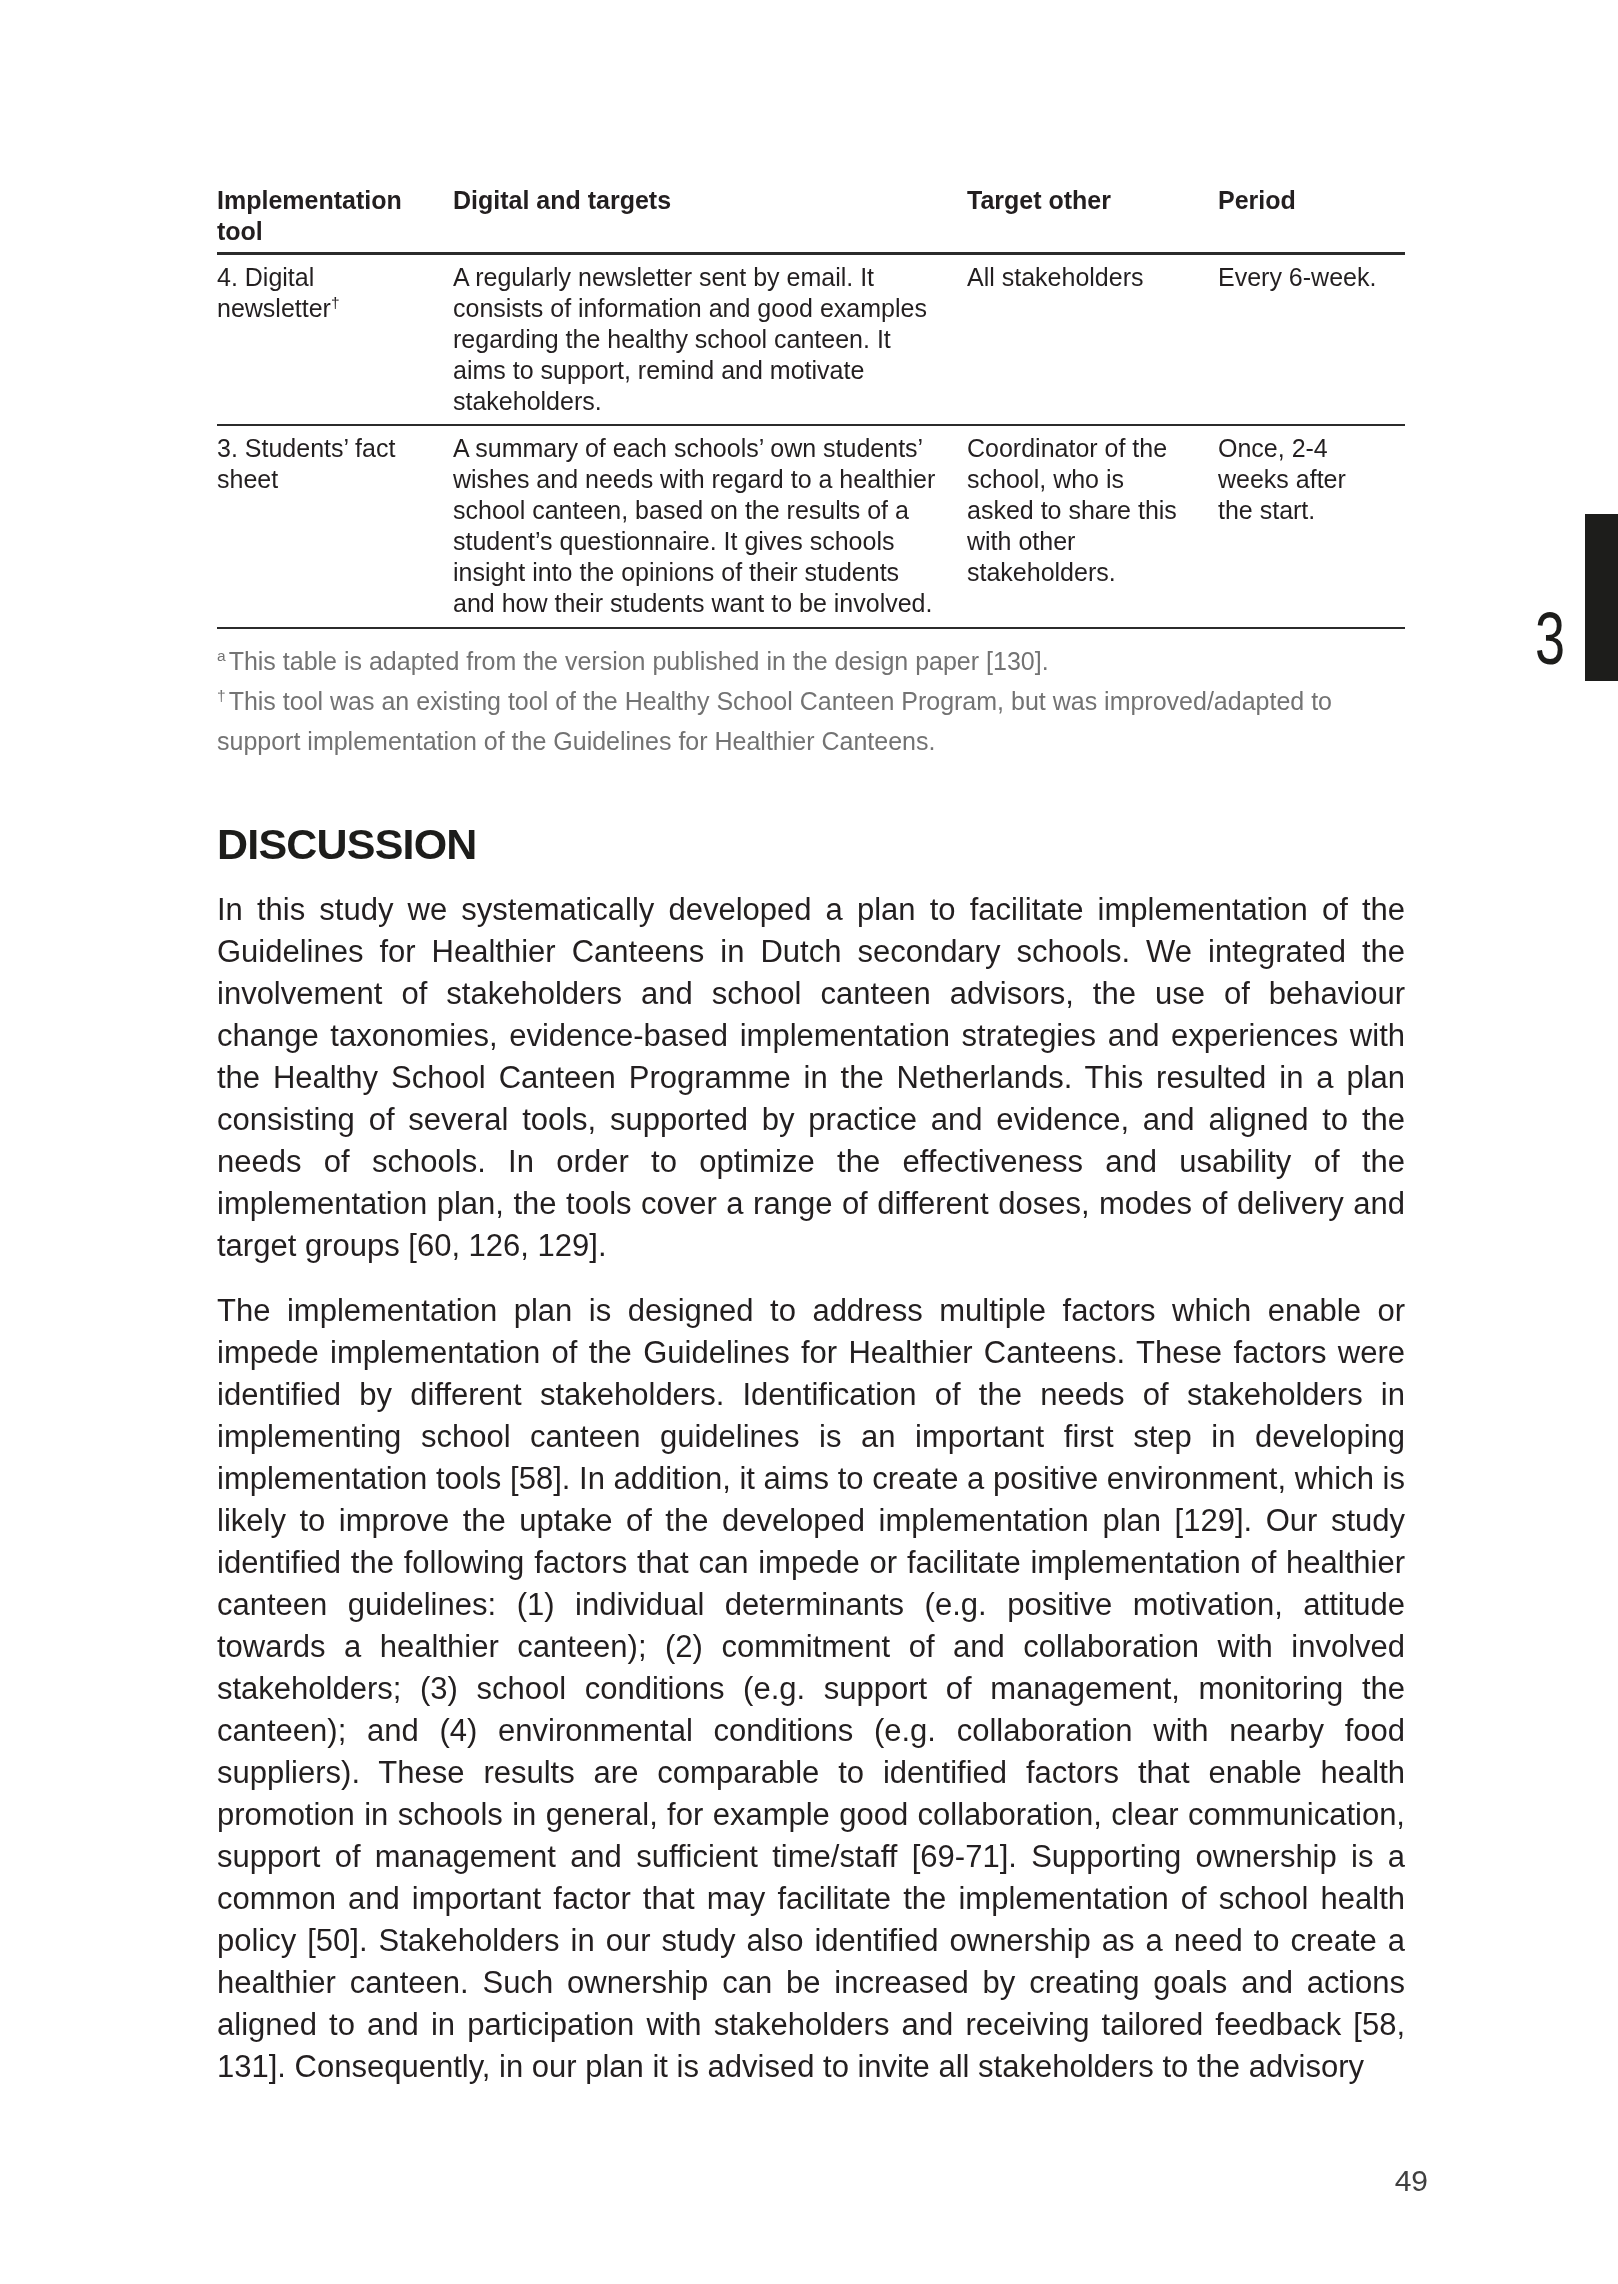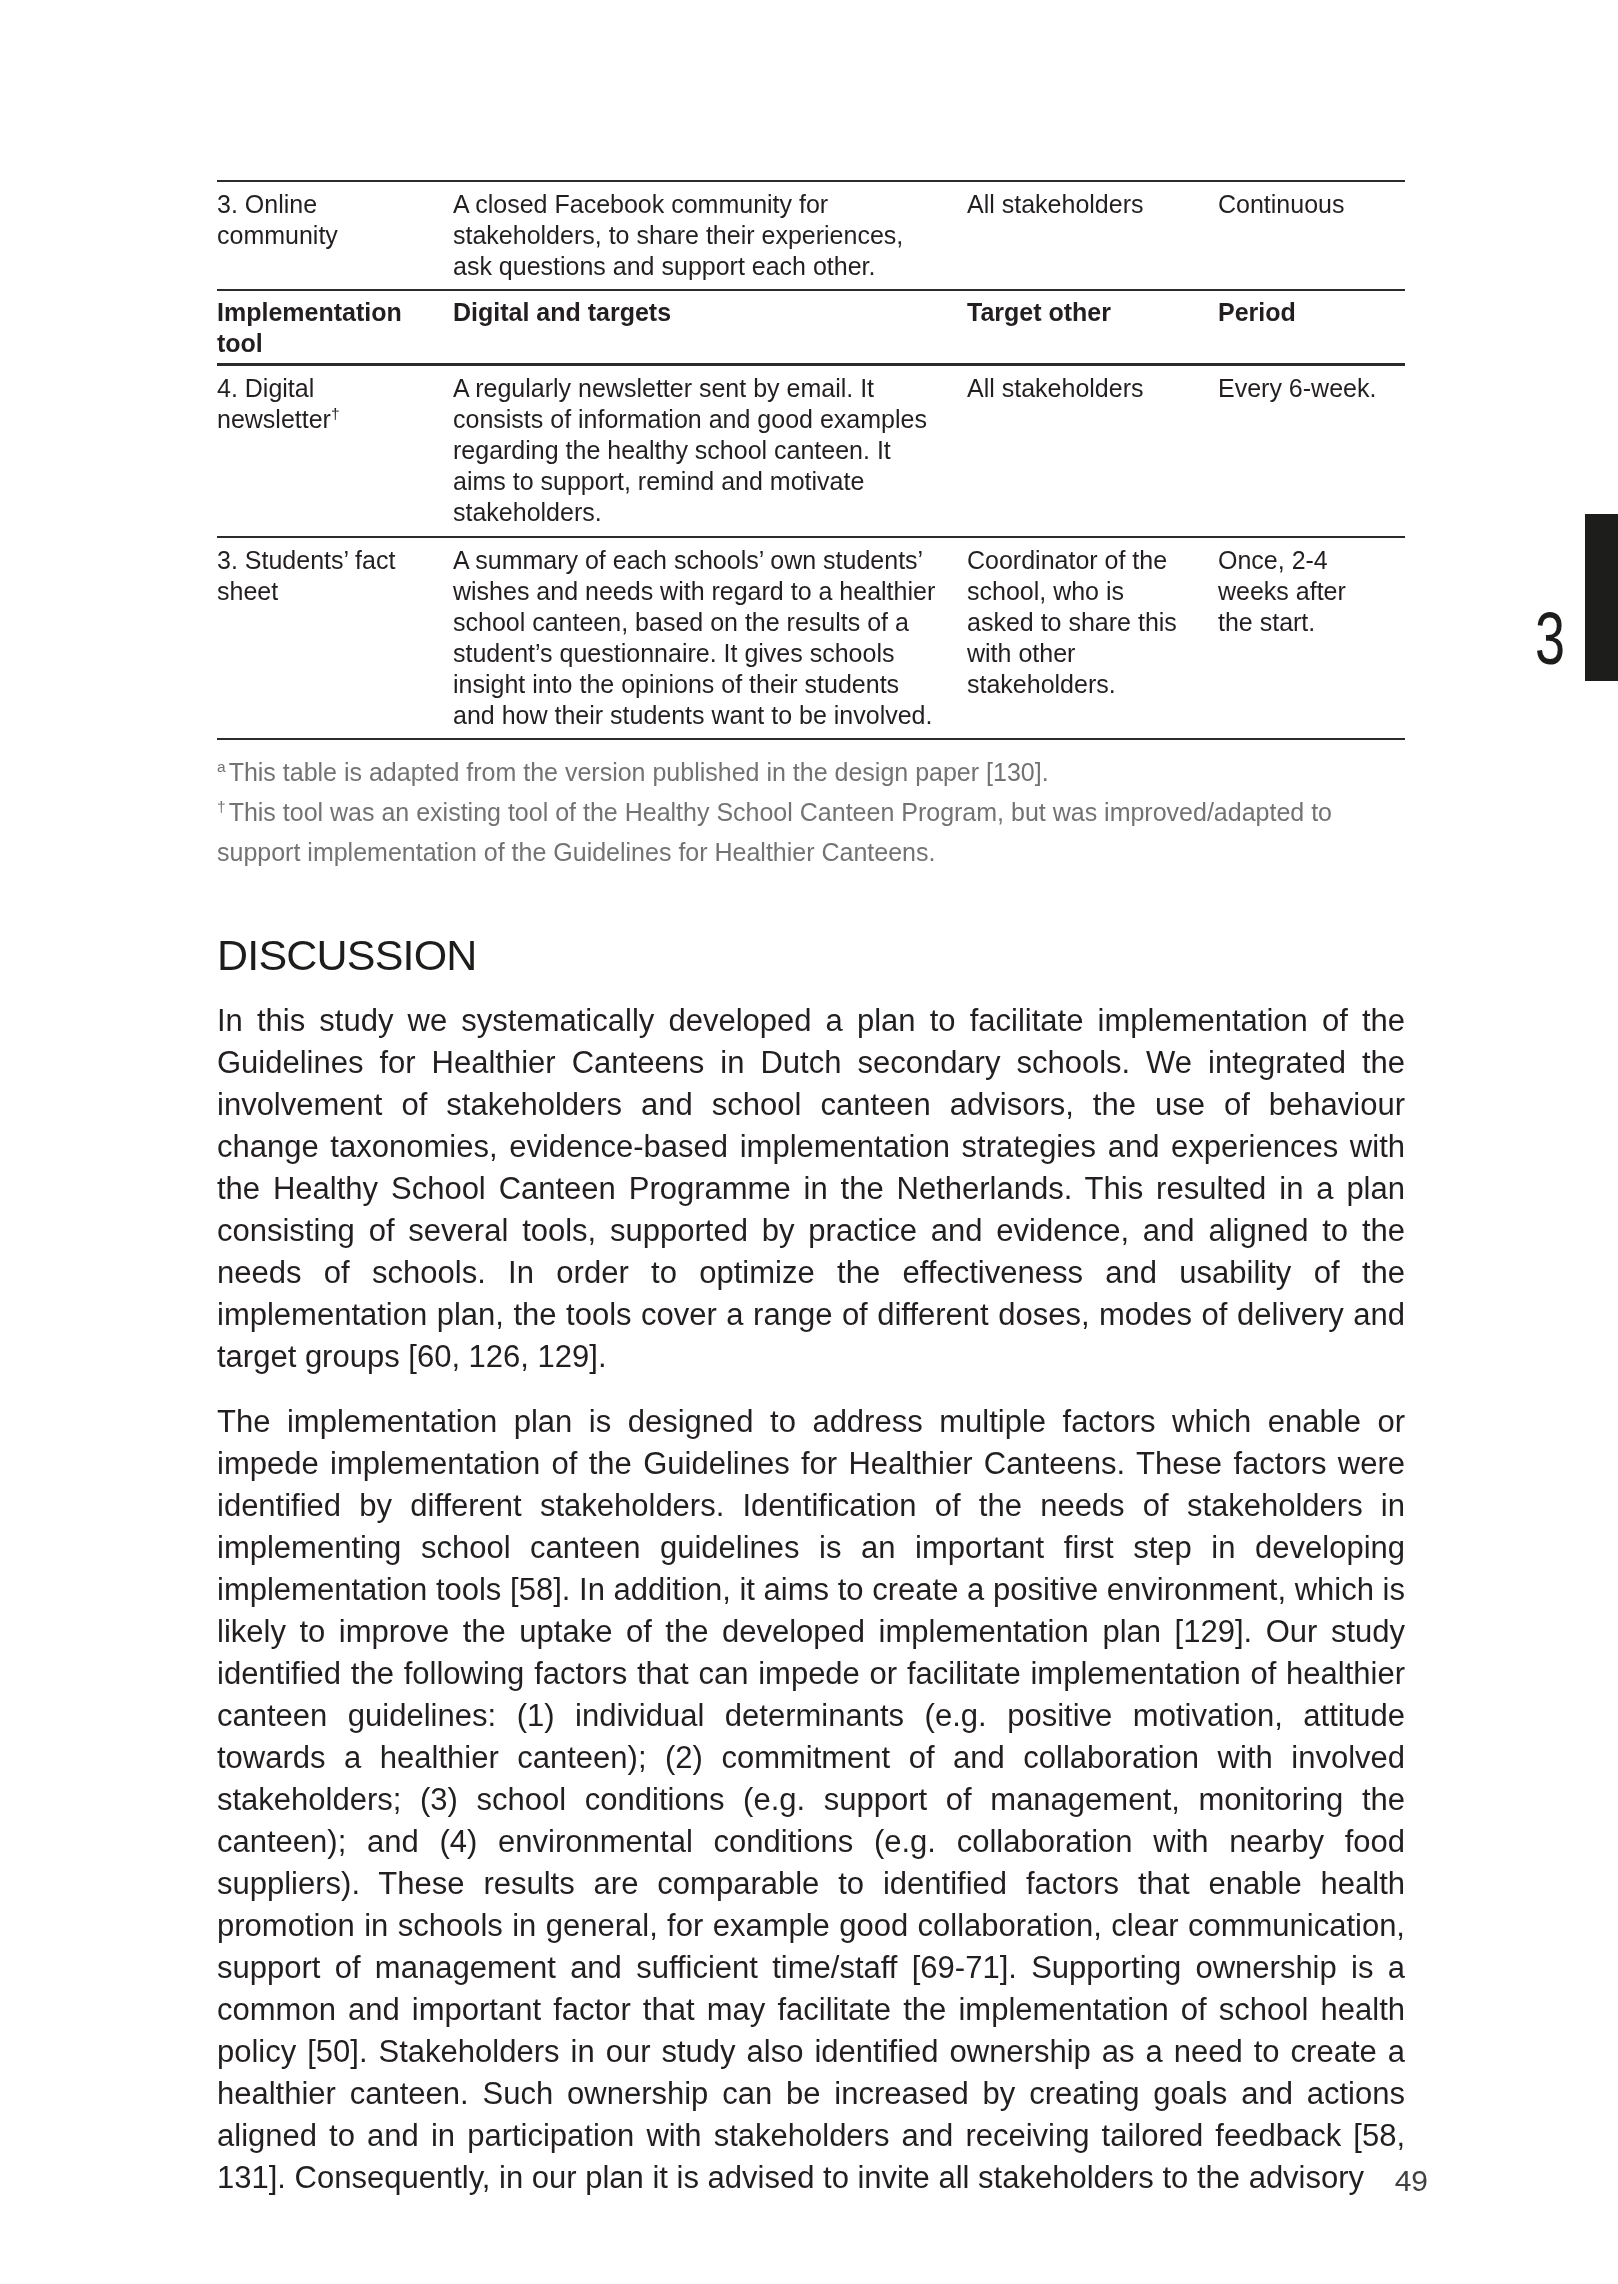--- a/index.html
+++ b/index.html
@@ -62,21 +62,21 @@
     color: #737373;
   }
   .footnotes .footnote { margin: 0; }
   .footnotes sup.marker { padding-right: 3px; }
 
   
   h1.section-heading {
     margin: 62px 0 0 0;
     font-size: 43px;
     line-height: 43px;
-    font-weight: normal;
+    font-weight: bold;
     letter-spacing: -0.8px;
     color: #1d1d1b;
   }
   .body-text p {
     margin: 23px 0 0 0;
     font-size: 31px;
     line-height: 42px;
     text-align: justify;
     color: #231f20;
   }
@@ -121,28 +121,20 @@
 <div class="content">
 
   <table class="impl-table">
     <colgroup>
       <col class="col-tool">
         <col class="col-action">
         <col class="col-target">
         <col class="col-period">
     </colgroup>
     <tbody>
-      <tr class="row-continued">
-        <td class="tool-cell">
-          <span>3. Online community</span>
-        </td>
-        <td>A closed Facebook community for stakeholders, to share their experiences, ask questions and support each other.</td>
-        <td>All stakeholders</td>
-        <td>Continuous</td>
-      </tr>
       <tr class="row-header">
         <th class="tool-cell">Implementation tool</th>
         <th>Digital and targets</th>
         <th>Target other</th>
         <th>Period</th>
       </tr>
       <tr class="row-item">
         <td class="tool-cell">
           <span>4. Digital newsletter</span><sup class="marker">†</sup>
         </td>

